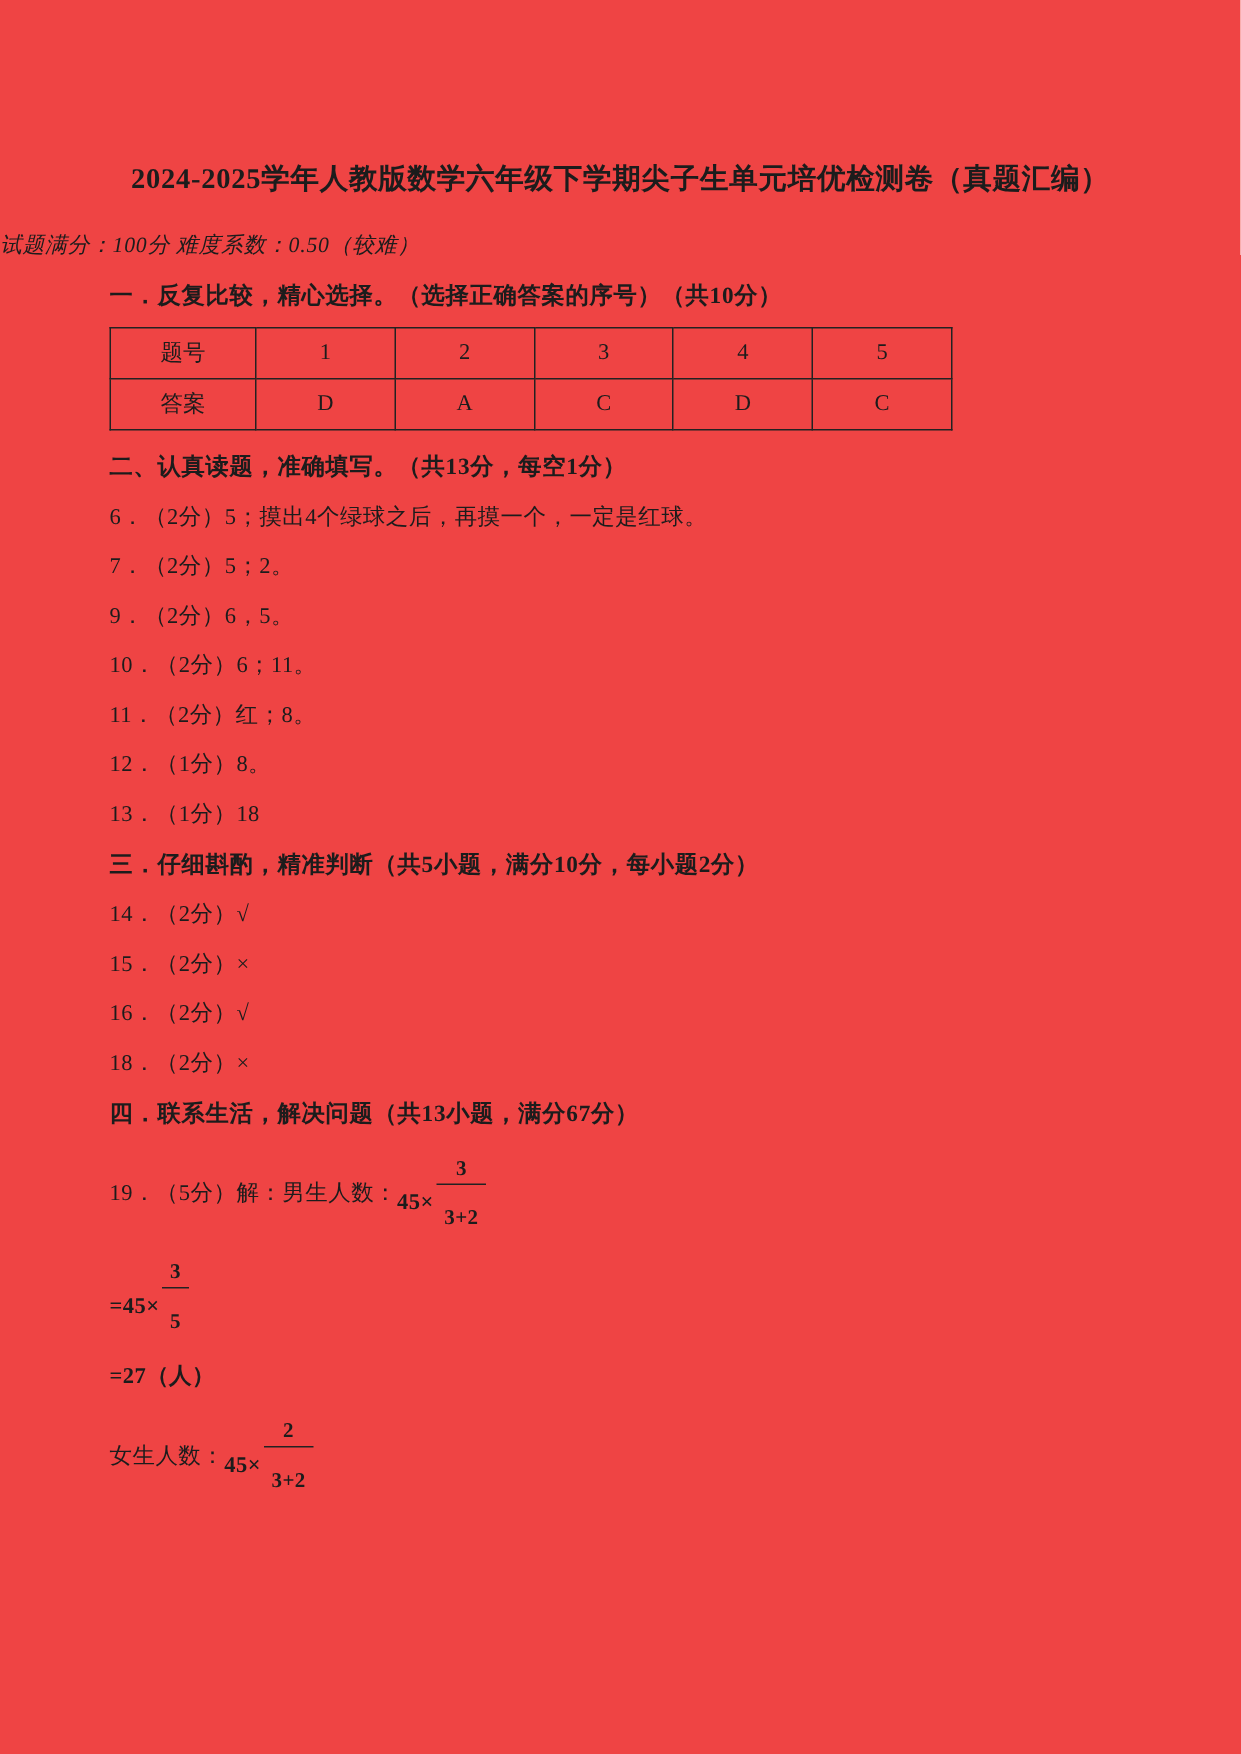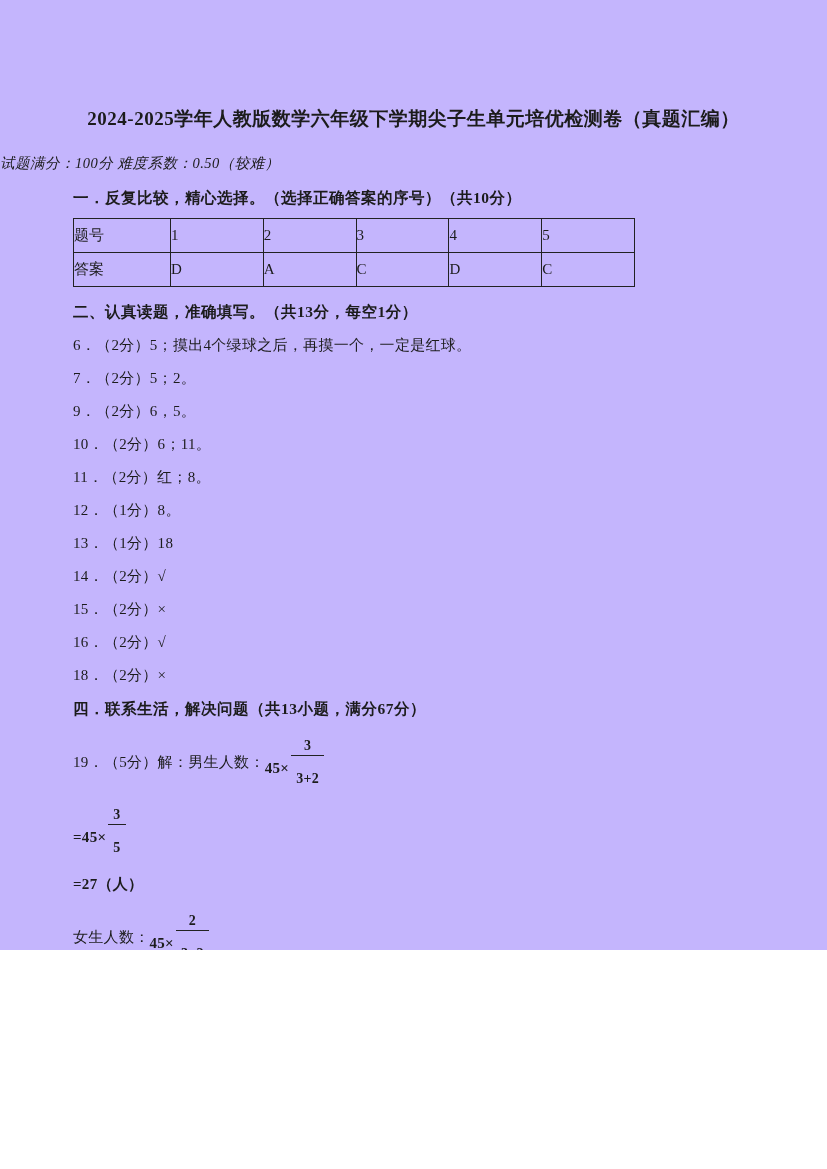--- a/index.html
+++ b/index.html
@@ -4,22 +4,22 @@
 <style>
   * { margin: 0; padding: 0; box-sizing: border-box; }
   html, body { background: #ffffff; }
   body {
     font-family: "Liberation Serif", "DejaVu Serif", serif;
     color: #1c1c1c;
   }
   .page {
     position: relative;
     width: 827px;
-    height: 950px;
-    background: #c4b5fd;
+    height: 1169px;
+    background: #ef4444;
     overflow: hidden;
   }
   .title {
     padding-top: 106px;
     margin: 0 40px;
     text-align: center;
     font-weight: 700;
     font-size: 19px;
     letter-spacing: 0.5px;
   }
@@ -53,21 +53,21 @@
   }
   .answer-table {
     margin: 11px 0 0 73px;
     border-collapse: collapse;
     table-layout: fixed;
     width: 562px;
   }
   .answer-table td {
     border: 1.6px solid #222222;
     height: 34px;
-    text-align: left;
+    text-align: center;
     vertical-align: middle;
     font-size: 15px;
     font-family: Liberation Serif, serif;
   }
   .answer-table td:first-child { width: 97px; }
   .item {
     margin: 16px 60px 0 73px;
     font-size: 15px;
     line-height: 17px;
     letter-spacing: 0.3px;
@@ -131,20 +131,21 @@
   <div class="sec-heading">二、认真读题，准确填写。（共13分，每空1分）</div>
 
   <div class="item">6．（2分）5；摸出4个绿球之后，再摸一个，一定是红球。</div>
   <div class="item">7．（2分）5；2。</div>
   <div class="item">9．（2分）6，5。</div>
   <div class="item">10．（2分）6；11。</div>
   <div class="item">11．（2分）红；8。</div>
   <div class="item">12．（1分）8。</div>
   <div class="item">13．（1分）18</div>
 
+  <div class="sec-heading">三．仔细斟酌，精准判断（共5小题，满分10分，每小题2分）</div>
 
   <div class="item">14．（2分）√</div>
   <div class="item">15．（2分）×</div>
   <div class="item">16．（2分）√</div>
   <div class="item">18．（2分）×</div>
 
   <div class="sec-heading">四．联系生活，解决问题（共13小题，满分67分）</div>
 
   <div class="eq-line spacer-before-frac">
     <span>19．（5分）解：男生人数：</span>

